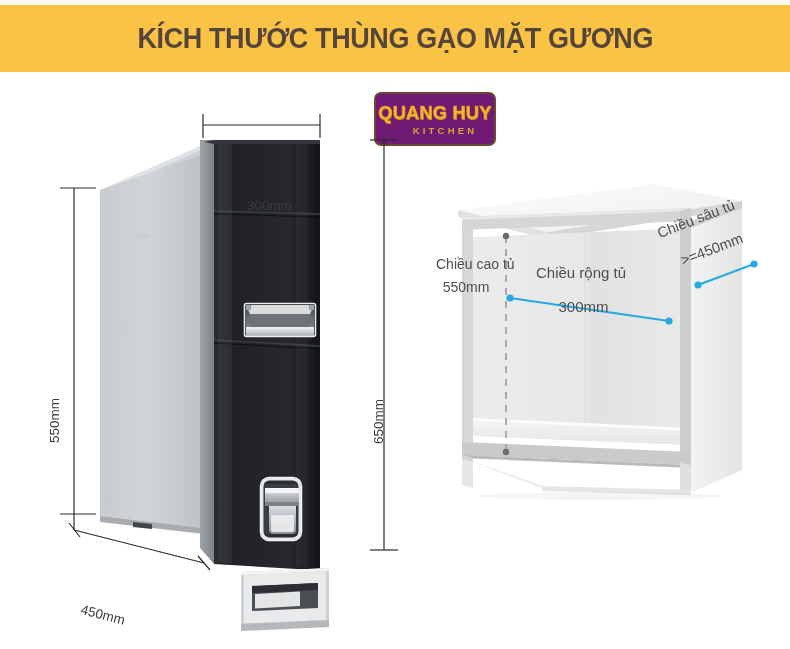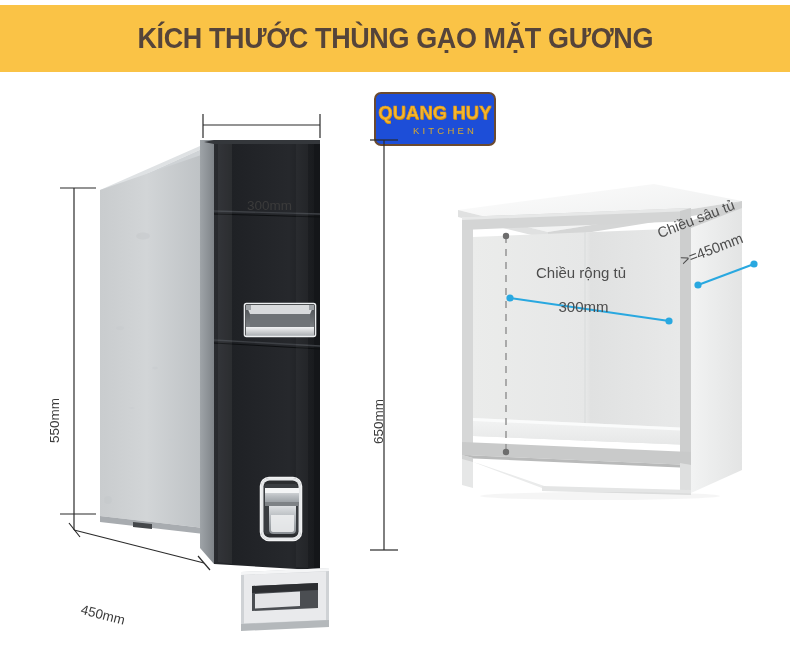--- a/index.html
+++ b/index.html
@@ -34,39 +34,39 @@
     white-space: nowrap;
   }
 
   
   #logo {
     position: absolute;
     left: 374px; top: 92px;
     width: 122px; height: 54px;
     border: 2.5px solid #6b4a2f;
     border-radius: 7px;
-    background: #1d4ed8;
+    background: #701a75;
     display: flex;
     flex-direction: column;
     align-items: center;
     justify-content: center;
   }
   #logo-main {
     font-weight: bold;
     font-size: 19px;
     letter-spacing: 0.2px;
     color: #f5b731;
     -webkit-text-stroke: 0.7px #e09a18;
     text-shadow: 0.5px 1px 0 #c98a14;
     line-height: 1;
     transform: scaleX(0.96);
   }
   #logo-sub {
     margin-top: 4px;
-    font-weight: normal;
+    font-weight: bold;
     font-size: 9.5px;
     letter-spacing: 3.2px;
     color: #d8a92e;
     line-height: 1;
     text-indent: 3px;
     margin-left: 17px;
   }
 
   
   #left-scene {
@@ -366,20 +366,24 @@
       <circle cx="249" cy="151" r="3.6" fill="#29a8e0"></circle>
     </g>
 
     <g>
       <line x1="278" y1="115" x2="334" y2="94" stroke="#29a8e0" stroke-width="2"></line>
       <circle cx="278" cy="115" r="3.6" fill="#29a8e0"></circle>
       <circle cx="334" cy="94" r="3.6" fill="#29a8e0"></circle>
     </g>
   </svg>
 
+  <div class="cab-label" id="lbl-height">
+    <span>Chiều cao tủ</span>
+    <span class="val">550mm</span>
+  </div>
 
   <div class="cab-label" id="lbl-width">
     <span>Chiều rộng tủ</span>
     <span class="val">300mm</span>
   </div>
 
   <div class="cab-label" id="lbl-depth">
     <span>Chiều sâu tủ</span>
     <span class="val">&gt;=450mm</span>
   </div>

